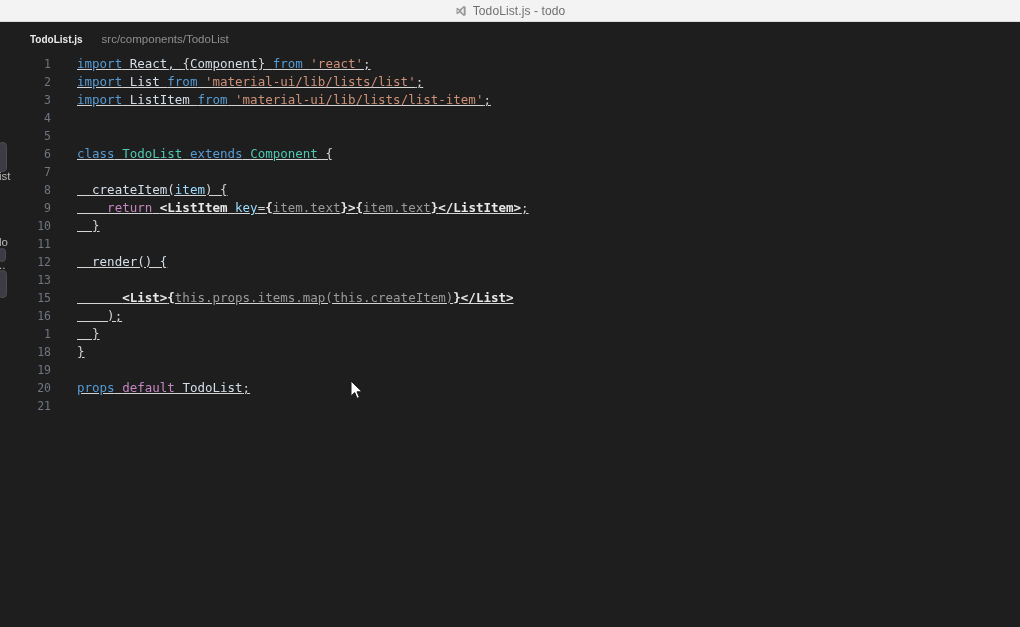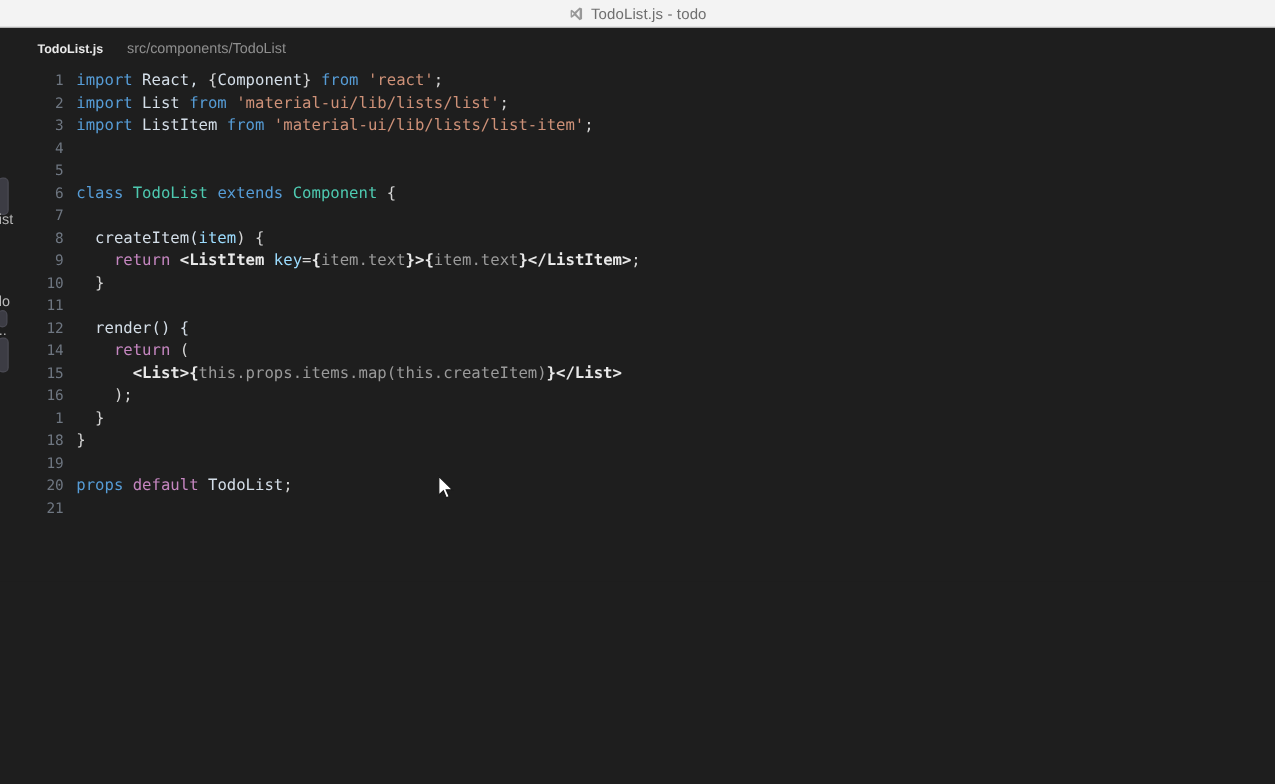--- a/index.html
+++ b/index.html
@@ -100,22 +100,23 @@
     position: absolute;
     left: 0;
     width: 51px;
     text-align: right;
     color: #6e7681;
     font-family: "DejaVu Sans Mono", "Liberation Mono", monospace;
     font-size: 11.5px;
   }
   .code {
     position: absolute;
-    left: 61px;
+    left: 77px;
     color: #d4d4d4;
+    text-decoration: underline;
   }
 
   
   .t-key      { color: #569cd6; }            
   .t-ctrl     { color: #c586c0; }            
   .t-str      { color: #ce9178; }            
   .t-type     { color: #4ec9b0; }            
   .t-comp     { color: #4ec9b0; }            
   .t-plain    { color: #d4dee8; }
   .t-var      { color: #9cdcfe; }
@@ -174,21 +175,21 @@
       <div class="code-line"><span class="ln">3</span><span class="code"><span class="t-key">import</span><span class="t-plain"> ListItem </span><span class="t-key">from</span><span class="t-plain"> </span><span class="t-str">'material-ui/lib/lists/list-item'</span><span class="t-punct">;</span></span></div>
       <div class="code-line"><span class="ln">4</span><span class="code"></span></div>
       <div class="code-line"><span class="ln">5</span><span class="code"></span></div>
       <div class="code-line"><span class="ln">6</span><span class="code"><span class="t-key">class</span><span class="t-plain"> </span><span class="t-type">TodoList</span><span class="t-plain"> </span><span class="t-key">extends</span><span class="t-plain"> </span><span class="t-comp">Component</span><span class="t-punct"> {</span></span></div>
       <div class="code-line"><span class="ln">7</span><span class="code"></span></div>
       <div class="code-line"><span class="ln">8</span><span class="code"><span class="t-plain">  createItem(</span><span class="t-var">item</span><span class="t-punct">) {</span></span></div>
       <div class="code-line"><span class="ln">9</span><span class="code"><span class="t-plain">    </span><span class="t-ctrl">return</span><span class="t-plain"> </span><span class="t-tag">&lt;ListItem</span><span class="t-plain"> </span><span class="t-var">key</span><span class="t-punct">=</span><span class="t-brace">{</span><span class="t-expr">item.text</span><span class="t-brace">}</span><span class="t-tag">&gt;</span><span class="t-brace">{</span><span class="t-expr">item.text</span><span class="t-brace">}</span><span class="t-tag">&lt;/ListItem&gt;</span><span class="t-punct">;</span></span></div>
       <div class="code-line"><span class="ln">10</span><span class="code"><span class="t-punct">  }</span></span></div>
       <div class="code-line"><span class="ln">11</span><span class="code"></span></div>
       <div class="code-line"><span class="ln">12</span><span class="code"><span class="t-plain">  render() {</span></span></div>
-      <div class="code-line"><span class="ln">14</span><span class="code"><span class="t-plain">    </span><span class="t-ctrl">return</span><span class="t-punct"> (</span></span></div>
+      <div class="code-line"><span class="ln">13</span><span class="code"></span></div>
       <div class="code-line"><span class="ln">15</span><span class="code"><span class="t-plain">      </span><span class="t-tag">&lt;List&gt;</span><span class="t-brace">{</span><span class="t-expr">this.props.items.map(this.createItem)</span><span class="t-brace">}</span><span class="t-tag">&lt;/List&gt;</span></span></div>
       <div class="code-line"><span class="ln">16</span><span class="code"><span class="t-punct">    );</span></span></div>
       <div class="code-line"><span class="ln">1</span><span class="code"><span class="t-punct">  }</span></span></div>
       <div class="code-line"><span class="ln">18</span><span class="code"><span class="t-punct">}</span></span></div>
       <div class="code-line"><span class="ln">19</span><span class="code"></span></div>
       <div class="code-line"><span class="ln">20</span><span class="code"><span class="t-key">props</span><span class="t-plain"> </span><span class="t-ctrl">default</span><span class="t-plain"> TodoList</span><span class="t-punct">;</span></span></div>
       <div class="code-line"><span class="ln">21</span><span class="code"></span></div>
     </div>
 
   <div id="edge-layer">

